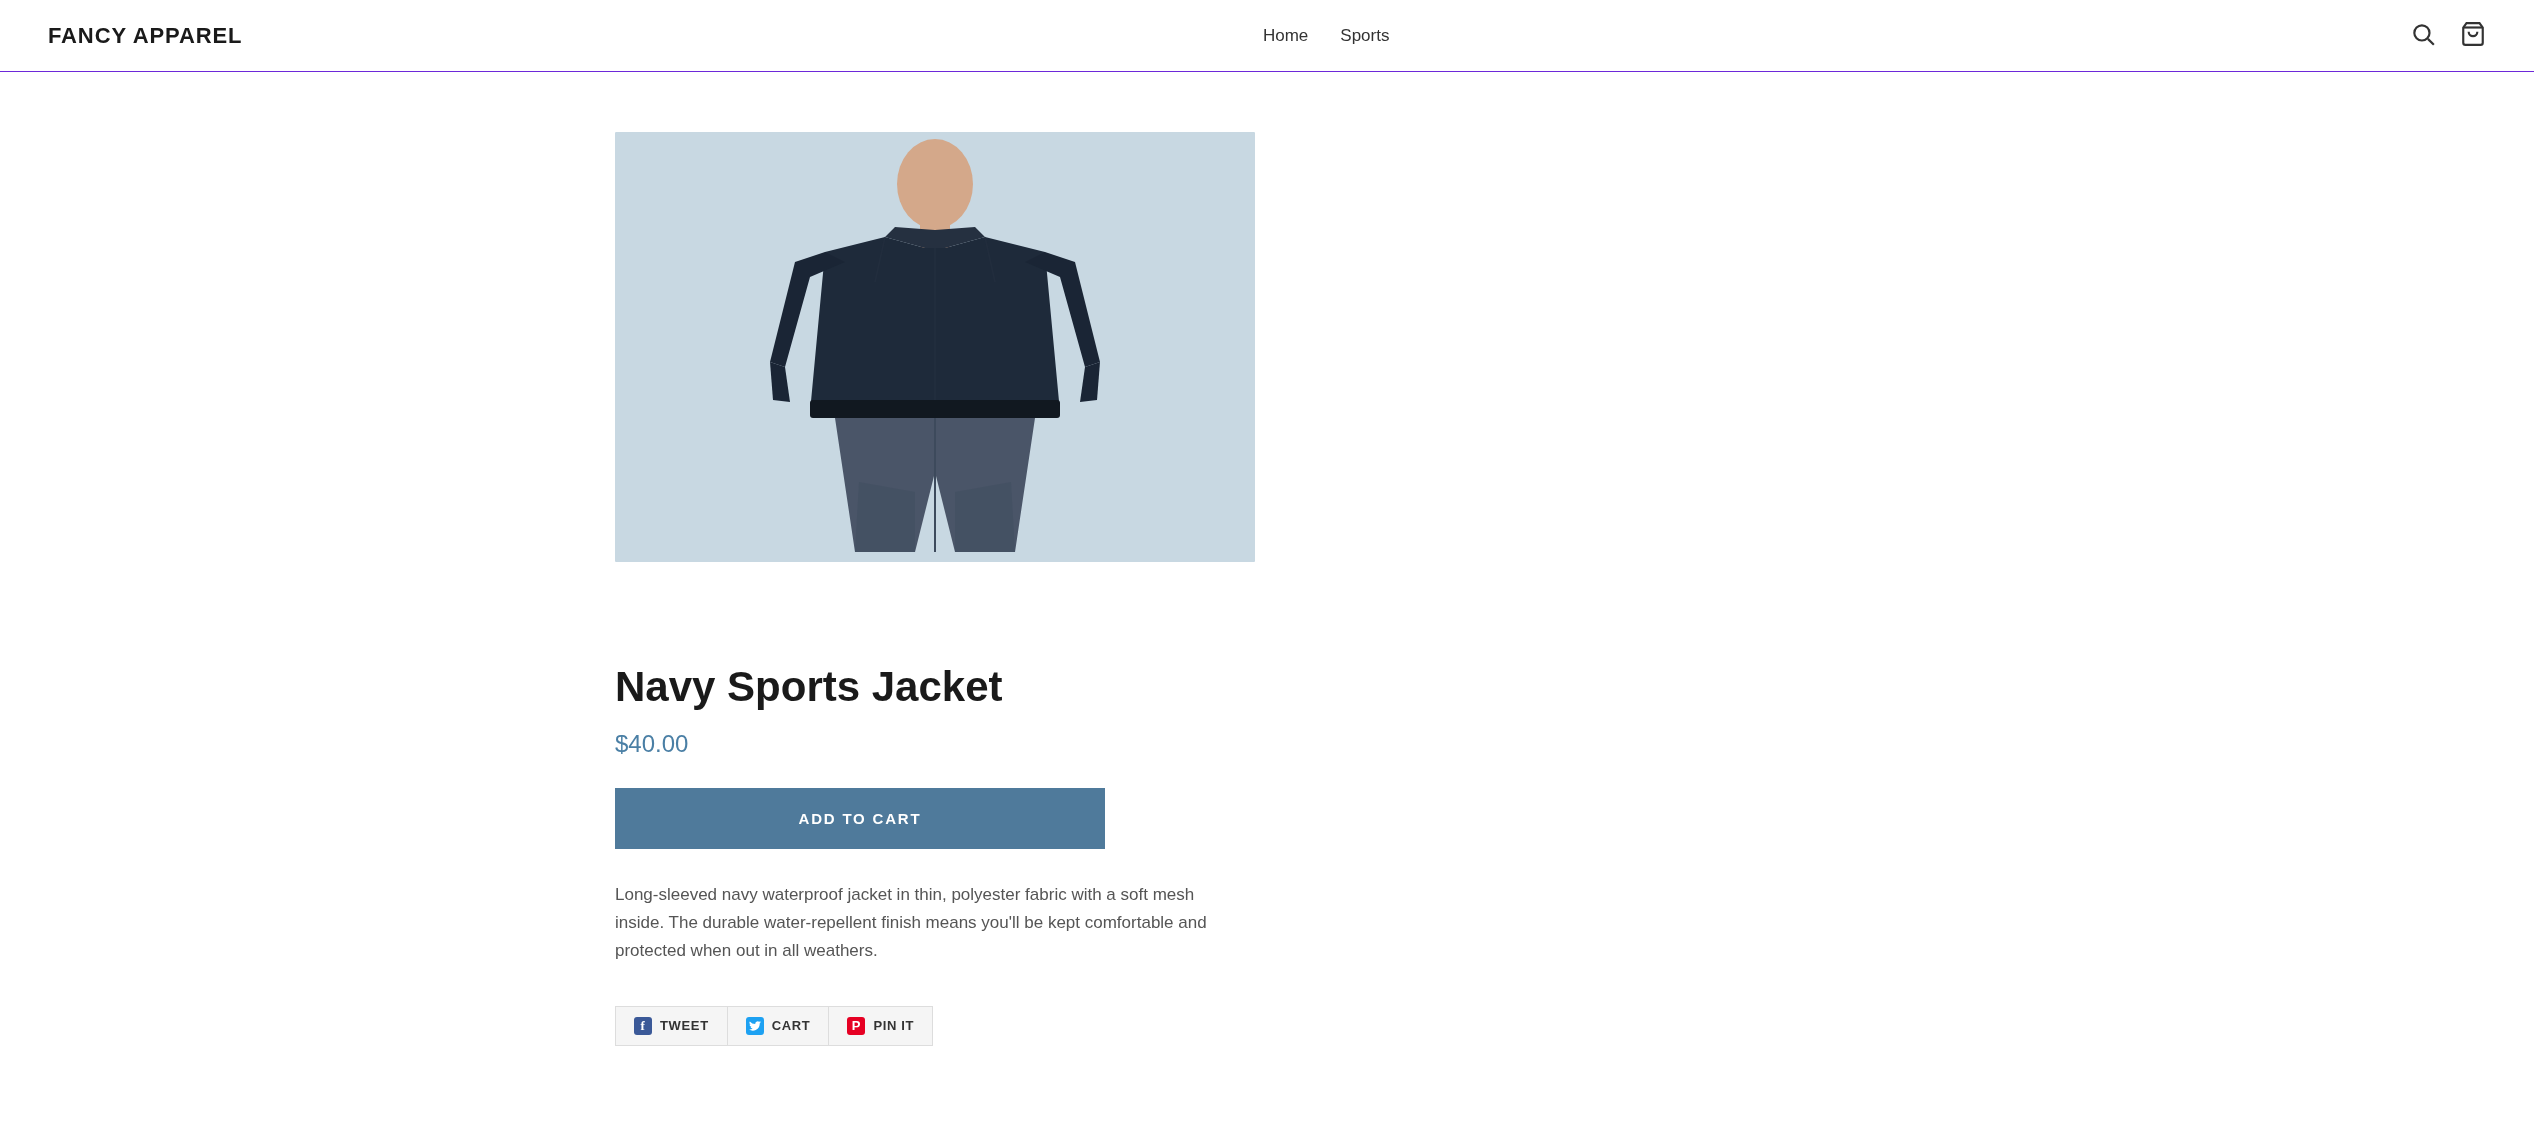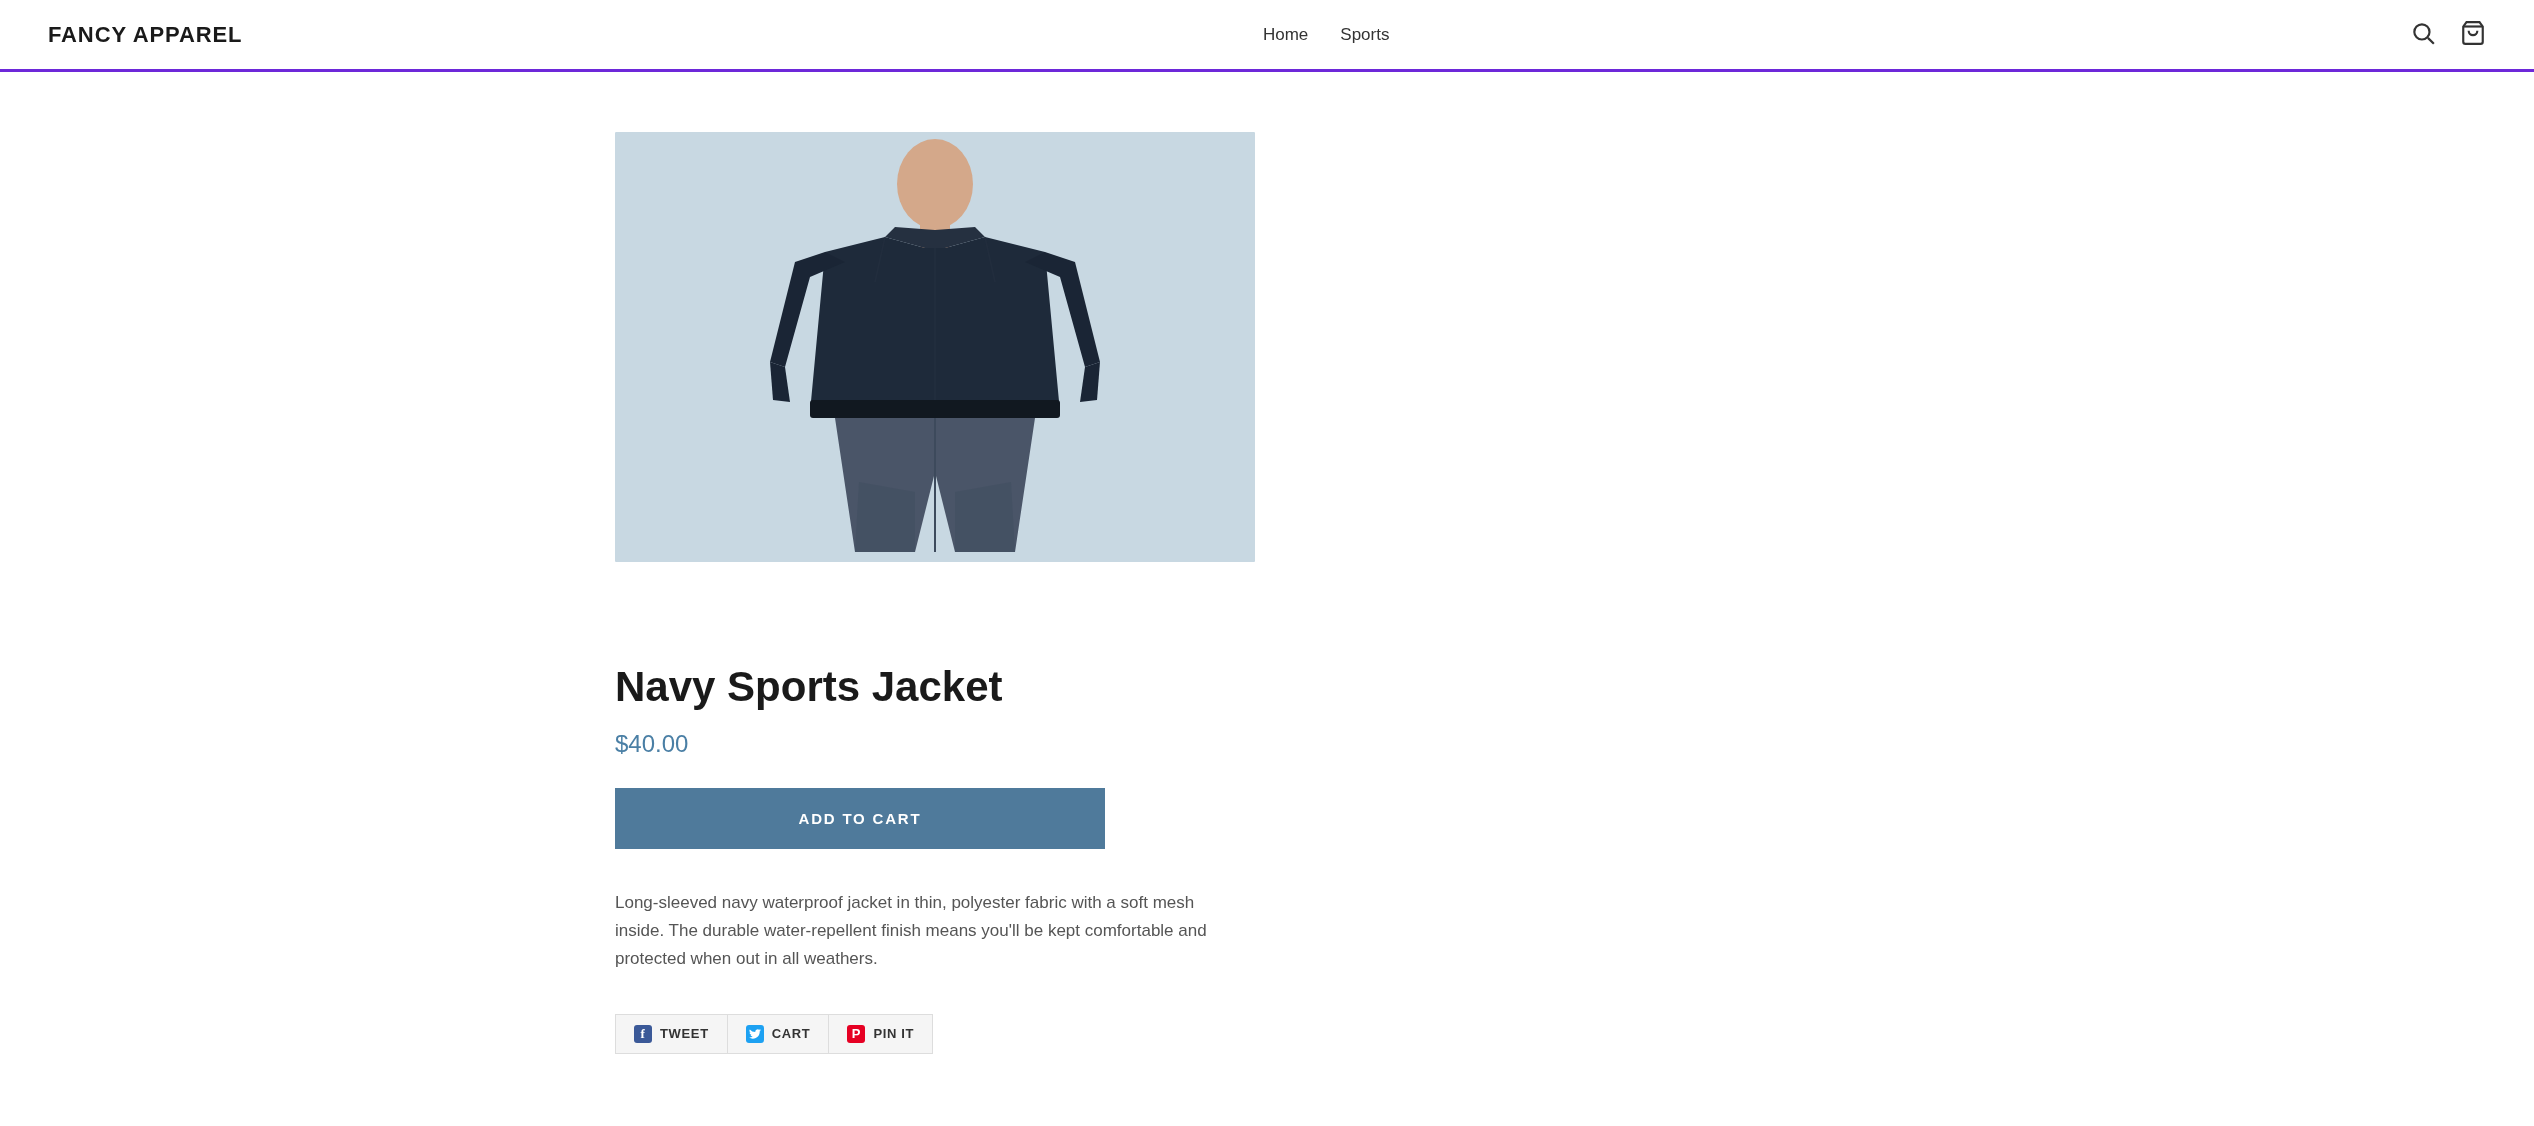--- a/index.html
+++ b/index.html
@@ -10,21 +10,21 @@
       color: #333;
     }
 
     
     header {
       display: flex;
       align-items: center;
       justify-content: space-between;
       padding: 0 48px;
       height: 72px;
-      border-bottom: 3px solid #6d28d9;
+      border-bottom: 1px solid #6d28d9;
     }
 
     .brand {
       font-size: 22px;
       font-weight: 800;
       letter-spacing: 0.04em;
       color: #1a1a1a;
     }
 
     nav {
@@ -120,21 +120,21 @@
       width: 490px;
       padding: 22px 20px;
       background: #4f7a9b;
       color: #ffffff;
       font-size: 15px;
       font-weight: 700;
       letter-spacing: 0.12em;
       text-align: center;
       border: none;
       cursor: pointer;
-      margin-bottom: 40px;
+      margin-bottom: 32px;
     }
 
     .product-description {
       font-size: 17px;
       line-height: 1.65;
       color: #555;
       max-width: 620px;
       margin-bottom: 40px;
     }
 

